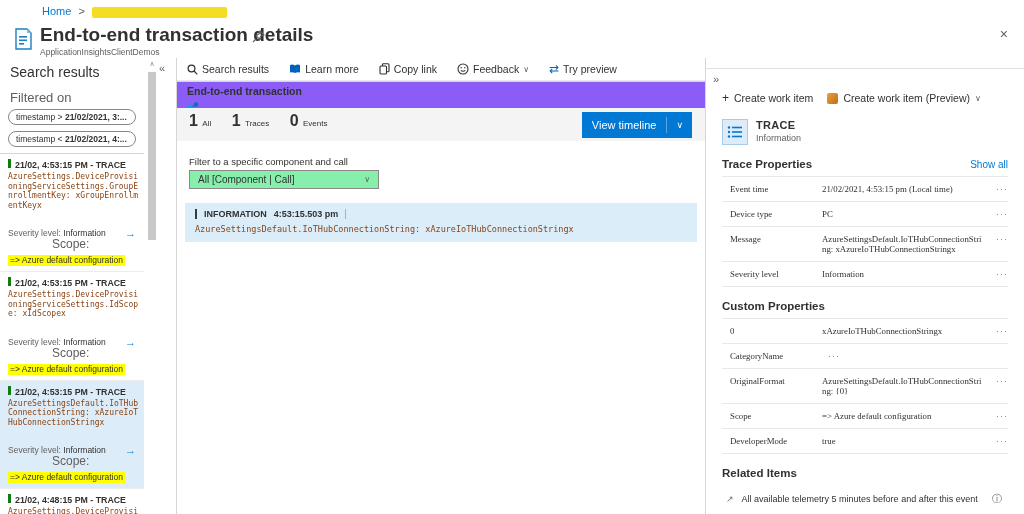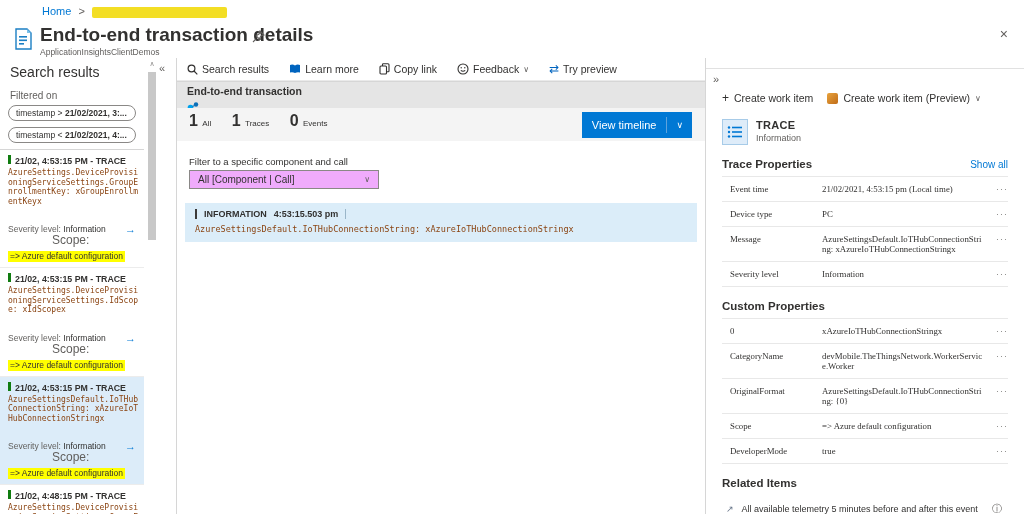--- a/index.html
+++ b/index.html
@@ -15,21 +15,21 @@
   .titlebar { position:absolute; top:20px; left:0; right:0; height:40px; }
   .doc-icon { position:absolute; left:14px; top:8px; }
   .page-title { position:absolute; left:40px; top:4px; font-size:19px; font-weight:bold; color:#323130; }
   .pin-icon { position:absolute; left:252px; top:9px; color:#605e5c; }
   .subtitle { position:absolute; left:40px; top:27px; font-size:8.5px; color:#605e5c; }
   .close-btn { position:absolute; right:16px; top:6px; font-size:14px; color:#605e5c; cursor:pointer; }
 
   
   .sidebar { position:absolute; top:58px; left:0; width:144px; bottom:0; overflow:hidden; }
   .sidebar-title { font-size:14px; padding:6px 0 8px 10px; }
-  .filtered-on { font-size:10px; color:#605e5c; padding:2px 0 4px 10px; }
+  .filtered-on { font-size:13px; color:#605e5c; padding:2px 0 4px 10px; }
   .chip { display:block; width:128px; margin:0 0 6px 8px; border:1px solid #8a8886; border-radius:10px;
     padding:2px 7px; font-size:8.5px; white-space:nowrap; overflow:hidden; background:#fff; cursor:pointer; }
   .chip b { font-weight:bold; }
   .result-list { border-top:1px solid #d6d6d6; margin-top:4px; }
   .result-item { padding:5px 3px 4px 8px; border-bottom:1px solid #ececec; cursor:pointer; position:relative; }
   .result-item.selected { background:#dcecf9; }
   .item-head { font-size:8.8px; font-weight:bold; line-height:11px; }
   .sev-bar { display:inline-block; width:3px; height:9px; background:#107c10; margin-right:4px; }
   .item-msg { font-family:"DejaVu Sans Mono", monospace; font-size:8px; line-height:9.5px;
     color:#8b4513; word-break:break-all; margin-top:1px; }
@@ -44,35 +44,35 @@
   .v-scroll .thumb { width:8px; margin:4px auto 0; height:168px; background:#c8c8c8; cursor:pointer; }
   .collapse-btn { position:absolute; top:62px; left:159px; font-size:11px; color:#605e5c; cursor:pointer; }
 
   
   .main { position:absolute; top:58px; left:176px; width:529px; bottom:0; border-left:1px solid #d6d6d6; background:#fff; }
   .toolbar { height:23px; display:flex; align-items:center; gap:20px; padding-left:10px; font-size:10.5px; border-bottom:1px solid #eaeaea; }
   .tb-item { display:flex; align-items:center; gap:4px; cursor:pointer; white-space:nowrap; }
   .tb-item svg { display:block; }
   .chev { font-size:8px; color:#605e5c; }
 
-  .trans-header { background:#e5e5e5; border-top:1px solid #d6d6d6; padding:3px 0 2px 10px; height:27px; }
+  .trans-header { background:#8b5cf6; border-top:1px solid #d6d6d6; padding:3px 0 2px 10px; height:27px; }
   .trans-header .t { font-size:10.5px; font-weight:bold; }
   .counts-row { background:#f4f4f4; height:33px; position:relative; padding:4px 0 0 12px; }
   .count { display:inline-block; margin-right:16px; }
   .count .n { font-size:16px; font-weight:bold; }
   .count .l { font-size:8px; color:#323130; }
   .view-timeline { position:absolute; right:13px; top:4px; background:#0078d4; color:#fff; font-size:11px;
     height:26px; display:flex; align-items:center; cursor:pointer; border:none; }
   .view-timeline .lbl { padding:0 10px; }
   .view-timeline .divline { width:1px; height:16px; background:#5ea3dd; }
   .view-timeline .vchev { padding:0 9px; font-size:9px; }
 
   .filter-label { font-size:9.5px; margin:15px 0 3px 12px; }
   .filter-select { width:190px; margin-left:12px; border:1px solid #8a8886; padding:3px 8px; font-size:10px;
-    display:flex; justify-content:space-between; align-items:center; cursor:pointer; background:#f0abfc; }
+    display:flex; justify-content:space-between; align-items:center; cursor:pointer; background:#86efac; }
 
   .trace-row { margin:14px 8px 0 8px; background:#dbedf9; cursor:pointer; }
   .trace-row .line1 { display:flex; align-items:center; gap:7px; padding:6px 10px 3px 10px; }
   .sev-bar-dark { width:2px; height:10px; background:#3b3a39; }
   .trace-row .sev { font-size:9px; font-weight:bold; }
   .trace-row .time { font-size:9px; font-weight:bold; }
   .trace-row .colsep { width:1px; height:10px; background:#9ab6c9; }
   .trace-row .msg { font-family:"DejaVu Sans Mono", monospace; font-size:8.5px; color:#8b4513; padding:2px 10px 8px 10px; }
 
   
@@ -328,21 +328,20 @@
       <span class="section-title">Custom Properties</span>
     </div>
     <div class="prop-table">
       <div class="prop-row">
         <span class="prop-label">0</span>
         <span class="prop-value">xAzureIoTHubConnectionStringx</span>
         <span class="more">···</span>
       </div>
       <div class="prop-row">
         <span class="prop-label">CategoryName</span>
-        <span class="prop-value">devMobile.TheThingsNetwork.WorkerService.Worker</span>
         <span class="more">···</span>
       </div>
       <div class="prop-row">
         <span class="prop-label">OriginalFormat</span>
         <span class="prop-value">AzureSettingsDefault.IoTHubConnectionString: {0}</span>
         <span class="more">···</span>
       </div>
       <div class="prop-row">
         <span class="prop-label">Scope</span>
         <span class="prop-value">=&gt; Azure default configuration</span>

